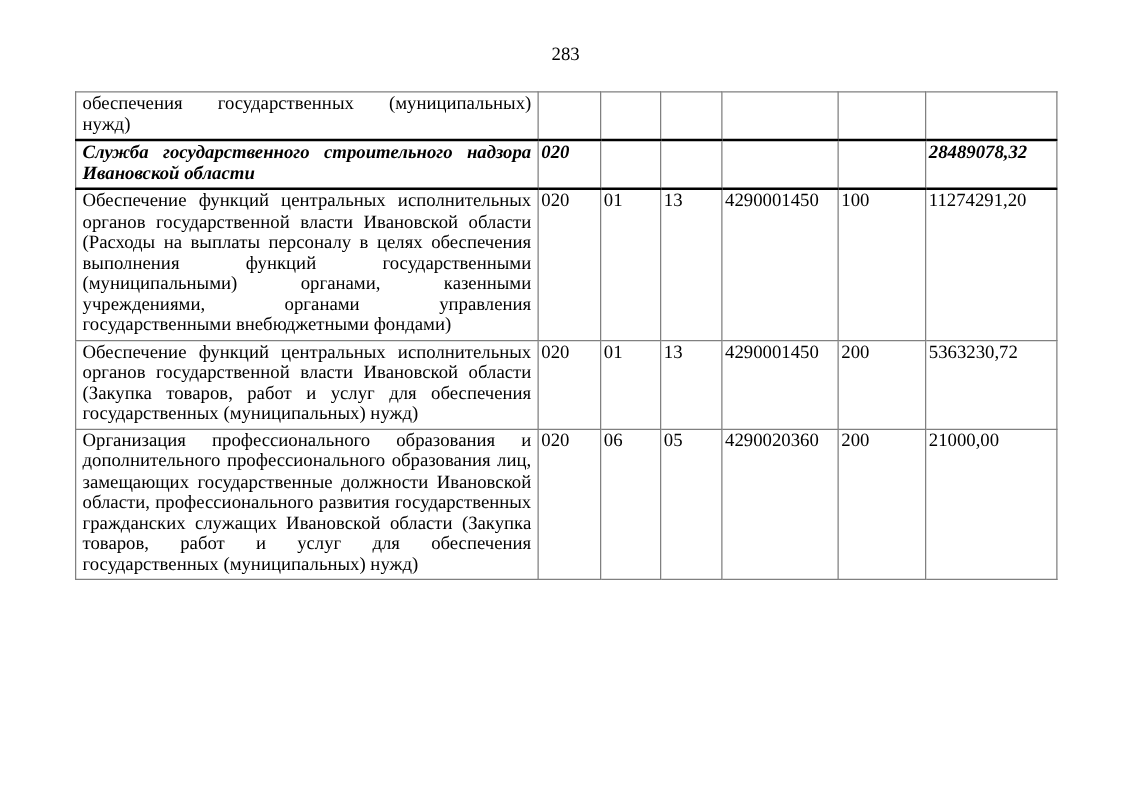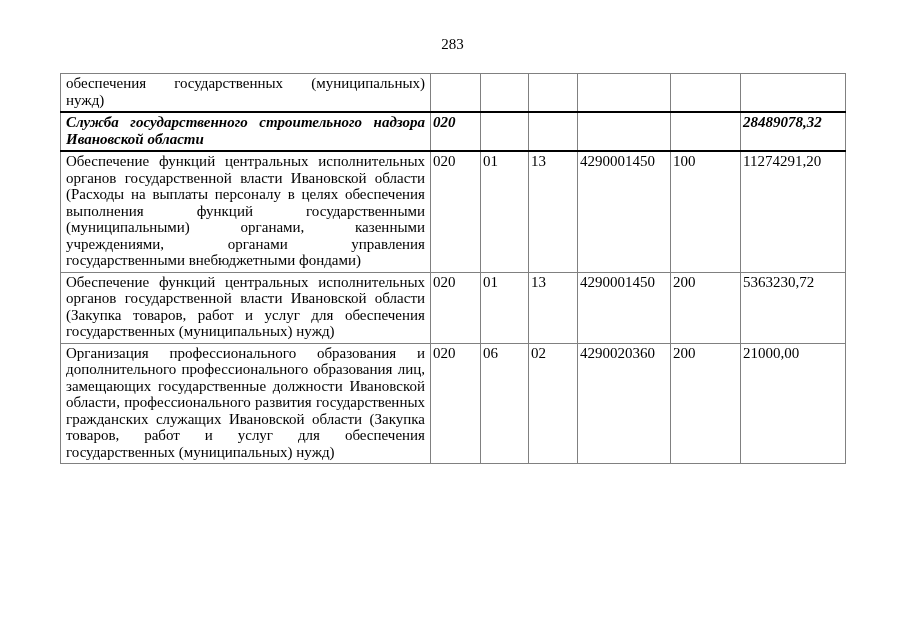--- a/index.html
+++ b/index.html
@@ -114,21 +114,21 @@
           <td class="num">01</td>
           <td class="num">13</td>
           <td class="num">4290001450</td>
           <td class="num">200</td>
           <td class="num">5363230,72</td>
         </tr>
         <tr>
           <td class="desc">Организация профессионального образования и дополнительного профессионального образования лиц, замещающих государственные должности Ивановской области, профессионального развития государственных гражданских служащих Ивановской области (Закупка товаров, работ и услуг для обеспечения государственных (муниципальных) нужд)</td>
           <td class="num">020</td>
           <td class="num">06</td>
-          <td class="num">02</td>
+          <td class="num">05</td>
           <td class="num">4290020360</td>
           <td class="num">200</td>
           <td class="num">21000,00</td>
         </tr>
       </tbody>
   </table>
 
 </div>
 
 </body></html>

